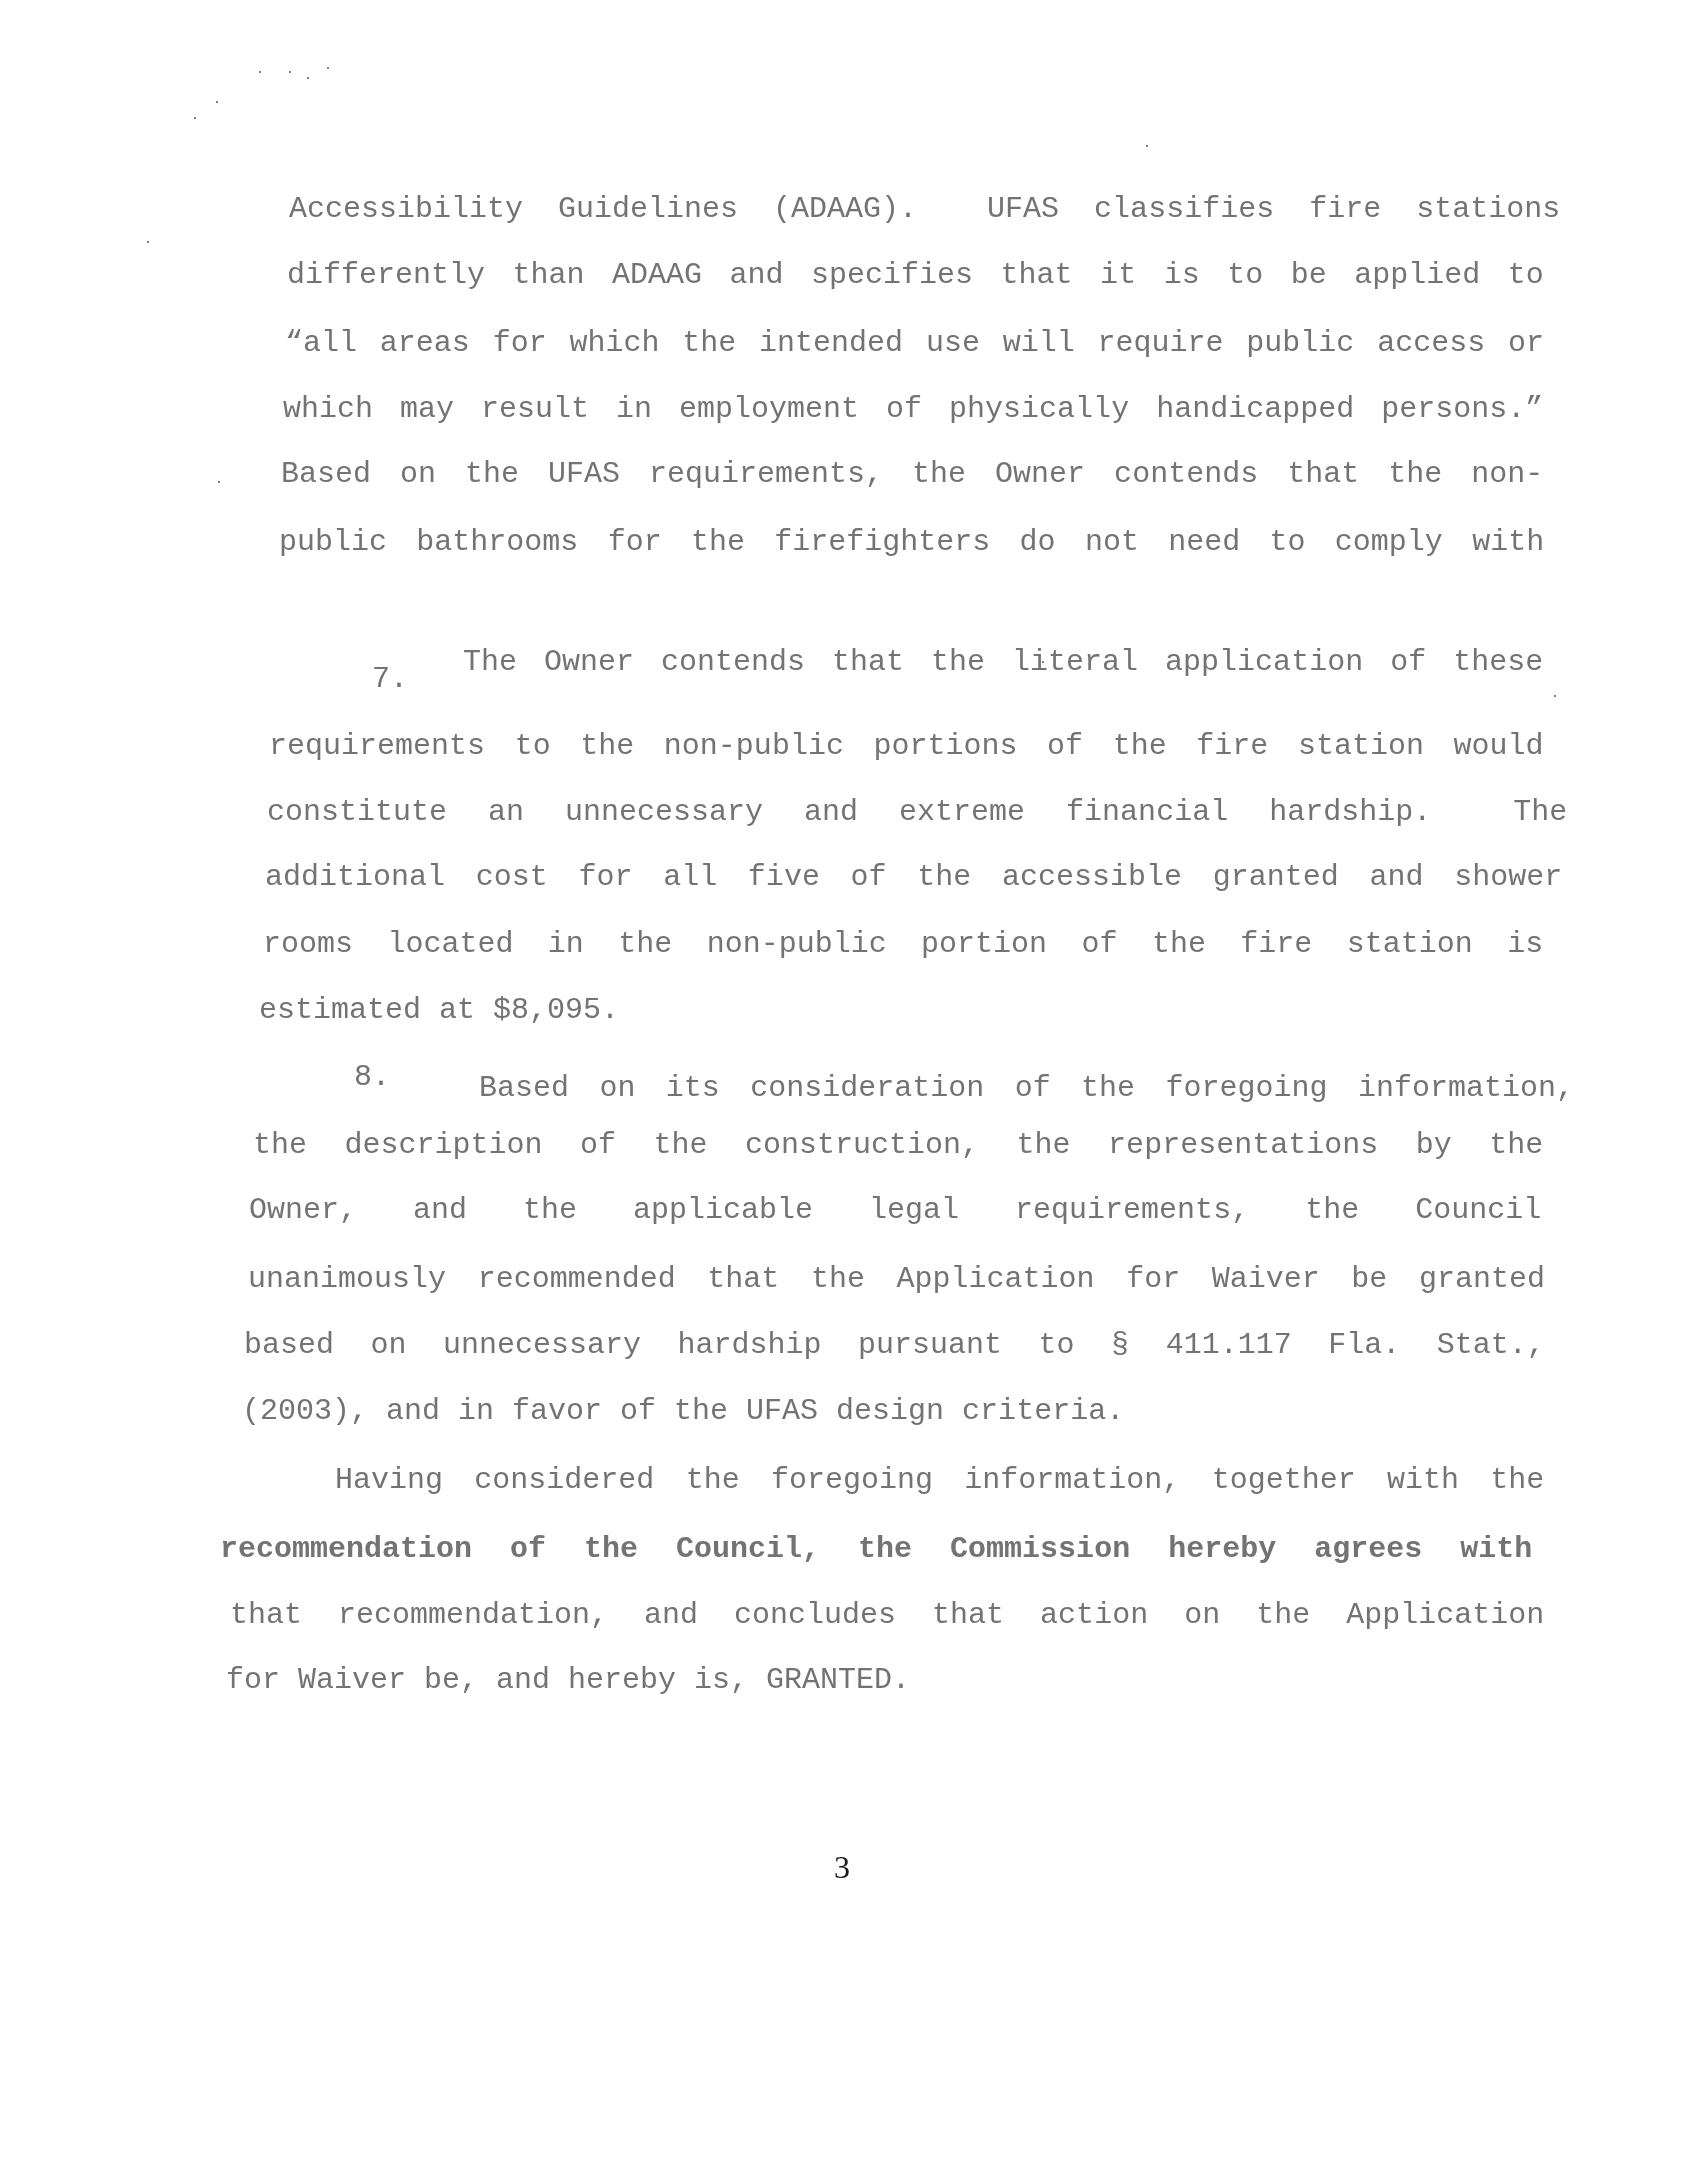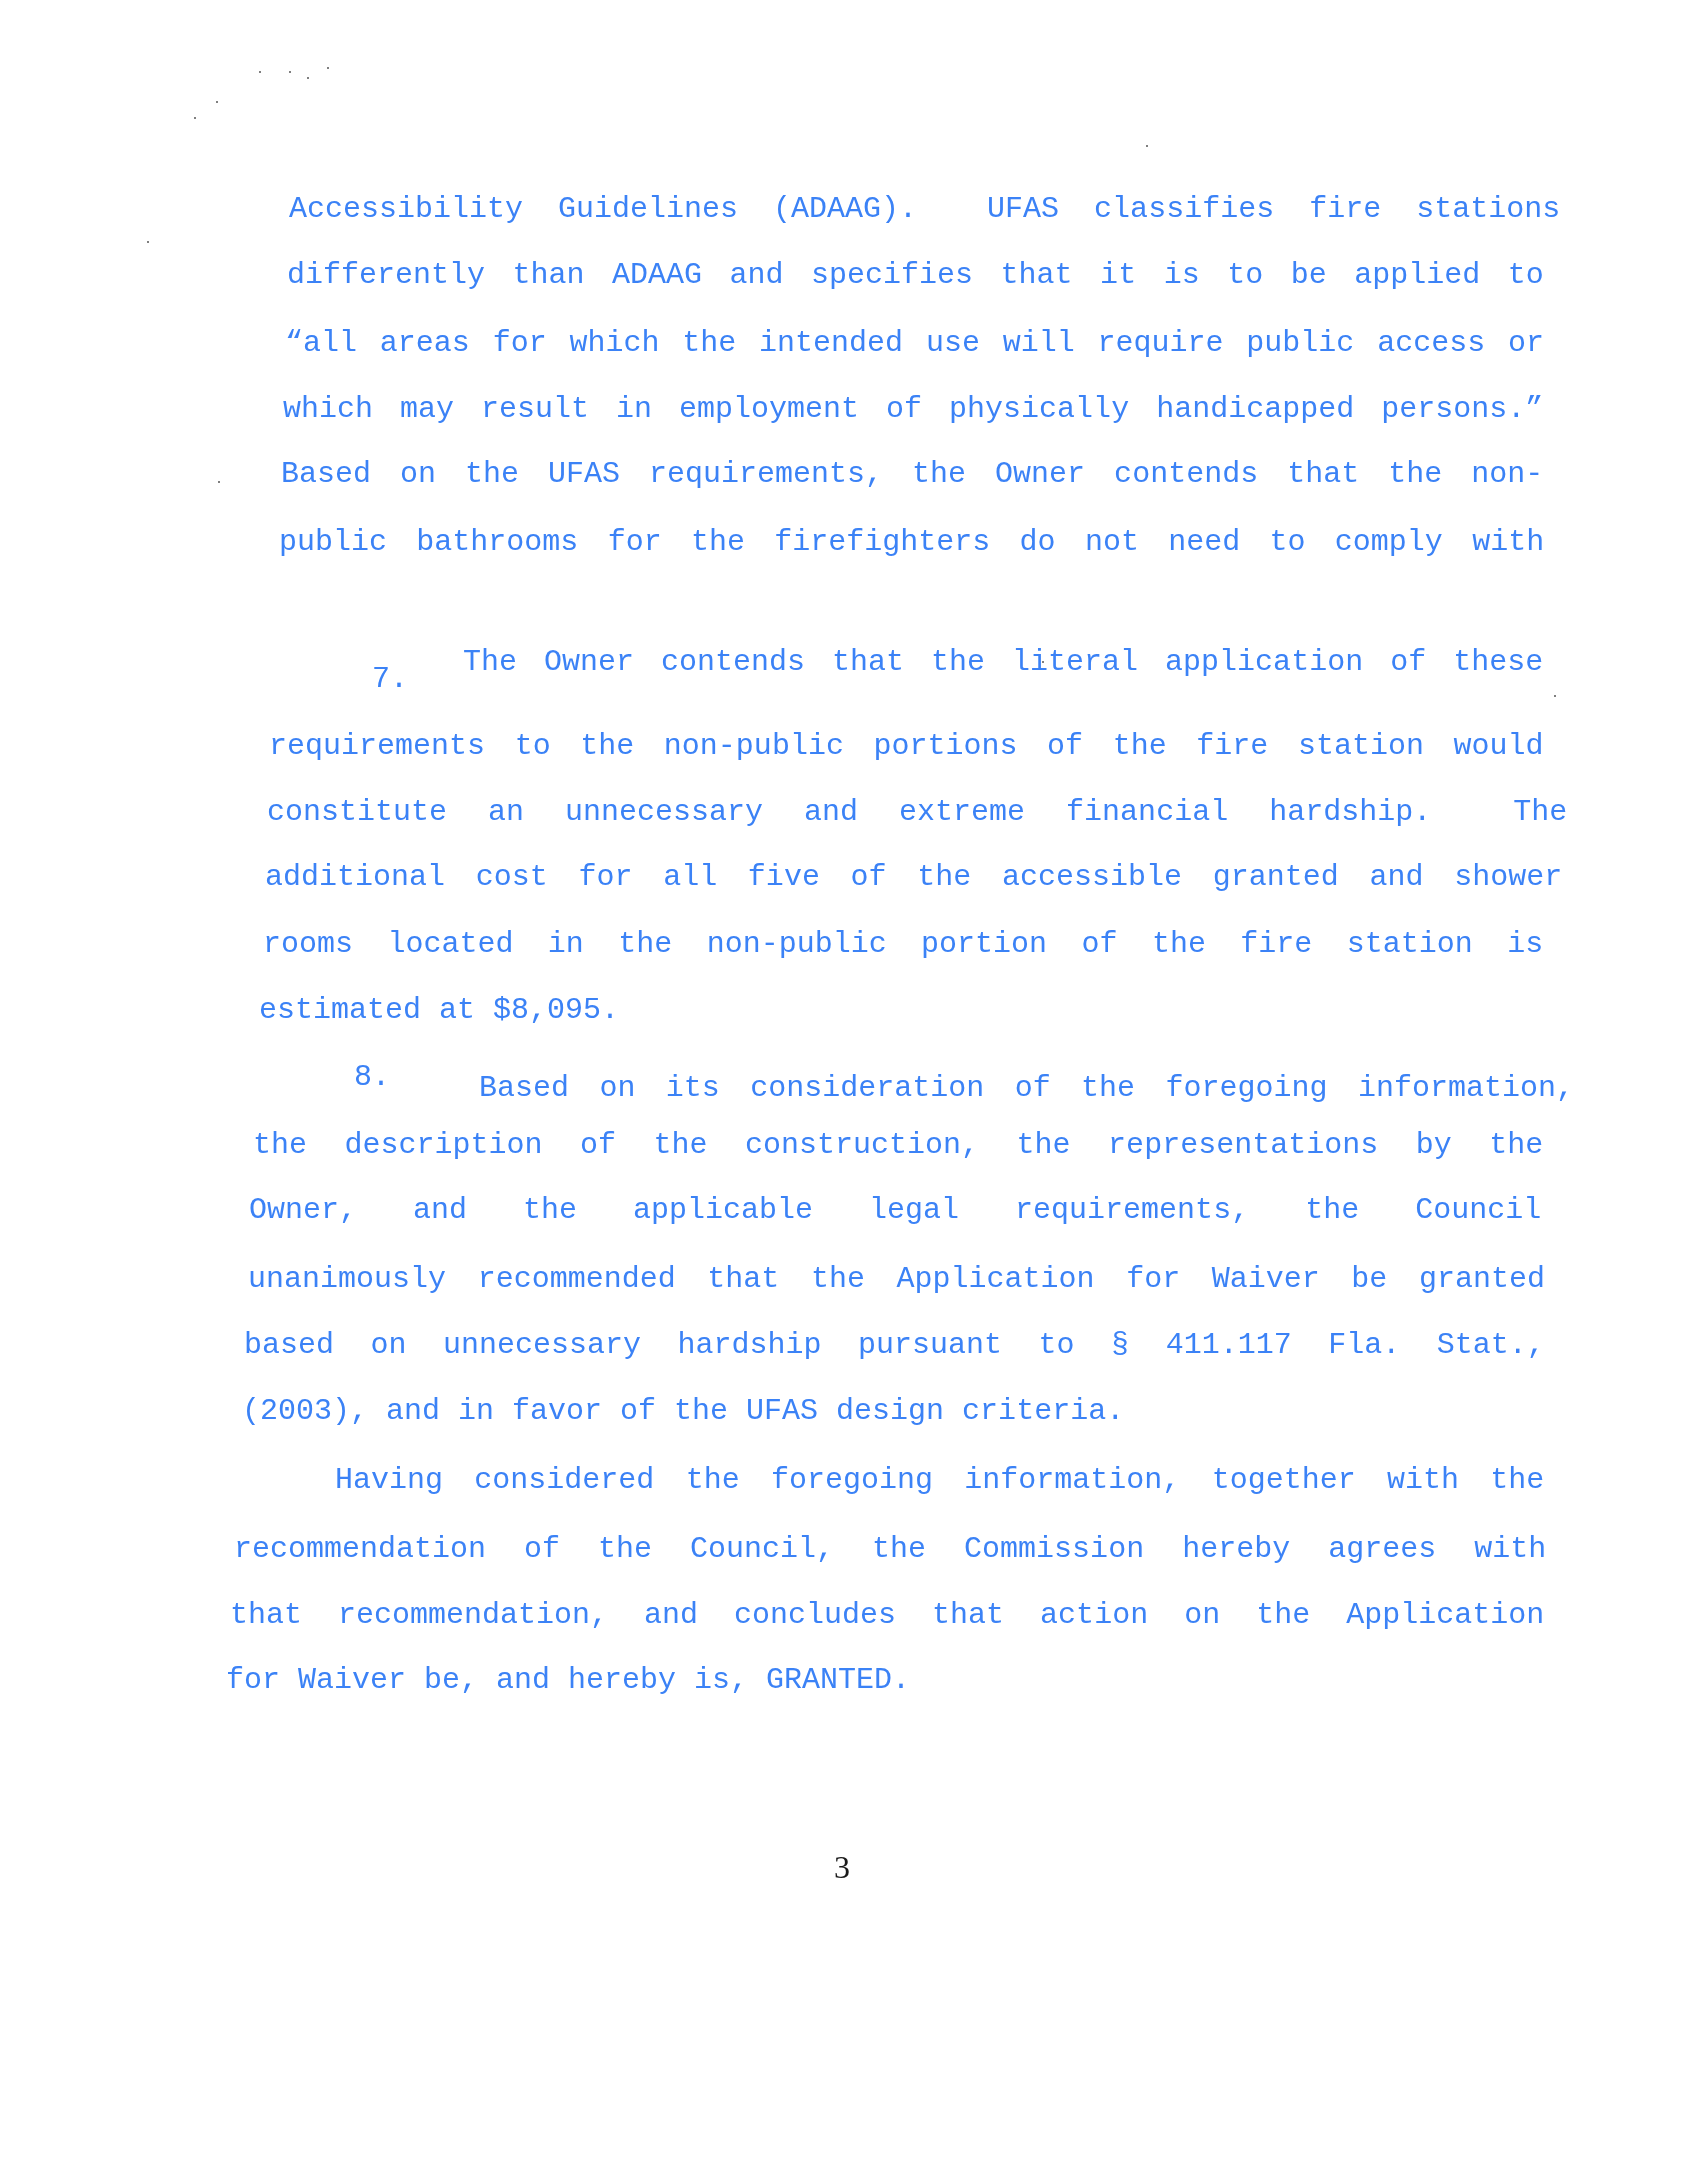--- a/index.html
+++ b/index.html
@@ -2,21 +2,21 @@
 <html><head>
 <meta charset="utf-8">
 <style>
   html, body { margin: 0; padding: 0; background: #ffffff; }
   body { width: 1683px; height: 2177px; position: relative; overflow: hidden; }
   .page { position: absolute; left: 0; top: 0; width: 1683px; height: 2177px; background: #fff; }
   .line {
     position: absolute;
     font-family: "Liberation Mono", "DejaVu Sans Mono", monospace;
     font-size: 30px;
-    color: #3b82f6;
+    color: #737373;
     white-space: nowrap;
     line-height: 36px;
     transform-origin: left center;
   }
   .just { display: flex; justify-content: space-between; }
   .pagenum {
     position: absolute; left: 842px; top: 1849px; transform: translateX(-50%);
     font-family: "Liberation Serif", "DejaVu Serif", serif; font-size: 32px; color: #1a1a1a;
   }
   .speck { position: absolute; background: #555; width: 2px; height: 2px; border-radius: 1px; }
@@ -57,19 +57,19 @@
 
   <div class="line" style="left:354px;top:1059px;"><span>8.</span></div>
   <div class="line" style="left:447px;top:1070px;margin-left:32px;"><span style="white-space: pre; word-spacing: 12.4px;">Based on its consideration of the foregoing information,</span></div>
   <div class="line" style="left:253px;top:1127px;"><span style="white-space: pre; word-spacing: 19.5px;">the description of the construction, the representations by the</span></div>
   <div class="line" style="left:249px;top:1192px;"><span style="white-space: pre; word-spacing: 38px;">Owner, and the applicable legal requirements, the Council</span></div>
   <div class="line" style="left:248px;top:1261px;"><span style="white-space: pre; word-spacing: 13.6px;">unanimously recommended that the Application for Waiver be granted</span></div>
   <div class="line" style="left:244px;top:1327px;"><span style="white-space: pre; word-spacing: 18.5px;">based on unnecessary hardship pursuant to § 411.117 Fla. Stat.,</span></div>
   <div class="line" style="left:242px;top:1393px;"><span style="white-space:pre;">(2003), and in favor of the UFAS design criteria.</span></div>
 
   <div class="line" style="left:335px;top:1462px;"><span style="white-space: pre; word-spacing: 13.3px;">Having considered the foregoing information, together with the</span></div>
-  <div class="line" style="left:234px;top:1531px;"><span style="white-space: pre; word-spacing: 20px;">recommendation of the Council, the Commission hereby agrees with</span></div>
+  <div class="line" style="left:220px;top:1531px;font-weight:bold;"><span style="white-space: pre; word-spacing: 20px;">recommendation of the Council, the Commission hereby agrees with</span></div>
   <div class="line" style="left:230px;top:1597px;"><span style="white-space: pre; word-spacing: 18px;">that recommendation, and concludes that action on the Application</span></div>
   <div class="line" style="left:226px;top:1662px;"><span style="white-space:pre;">for Waiver be, and hereby is, GRANTED.</span></div>
 
   <div class="pagenum">3</div>
 </div>
 
 
 </body></html>

